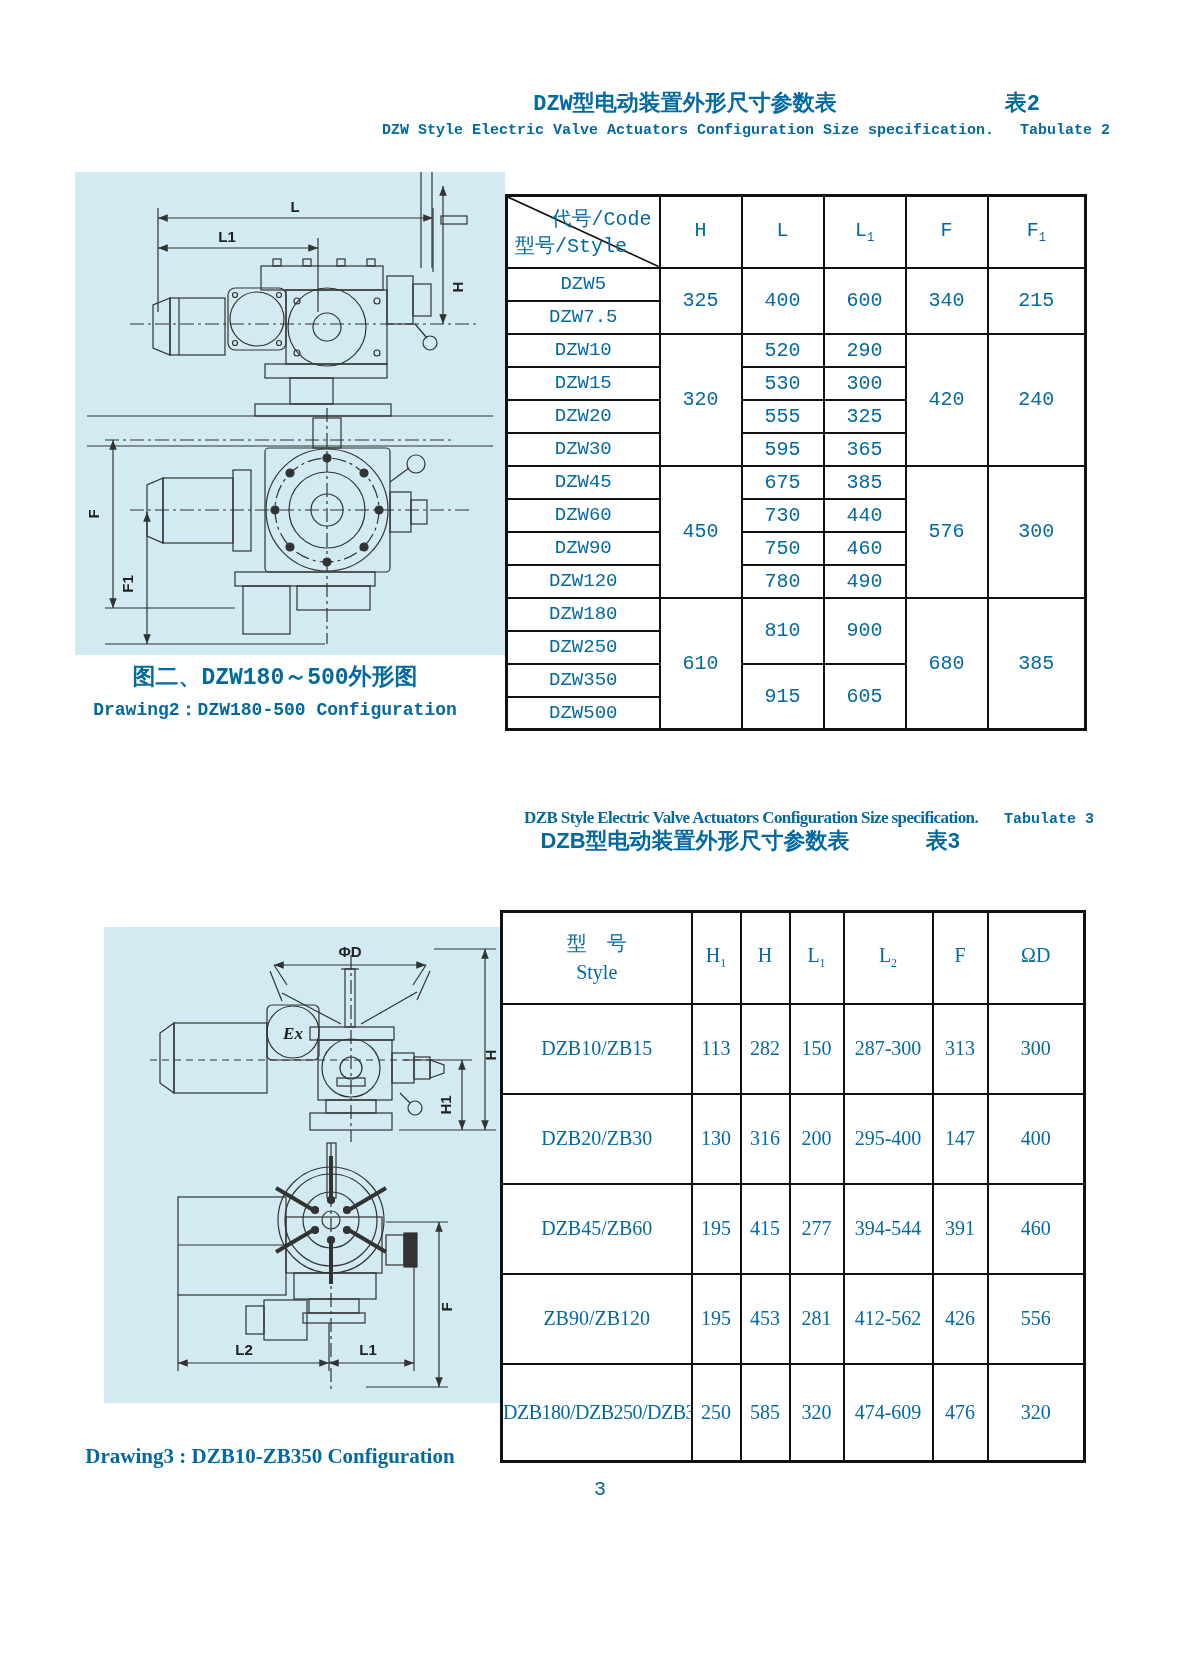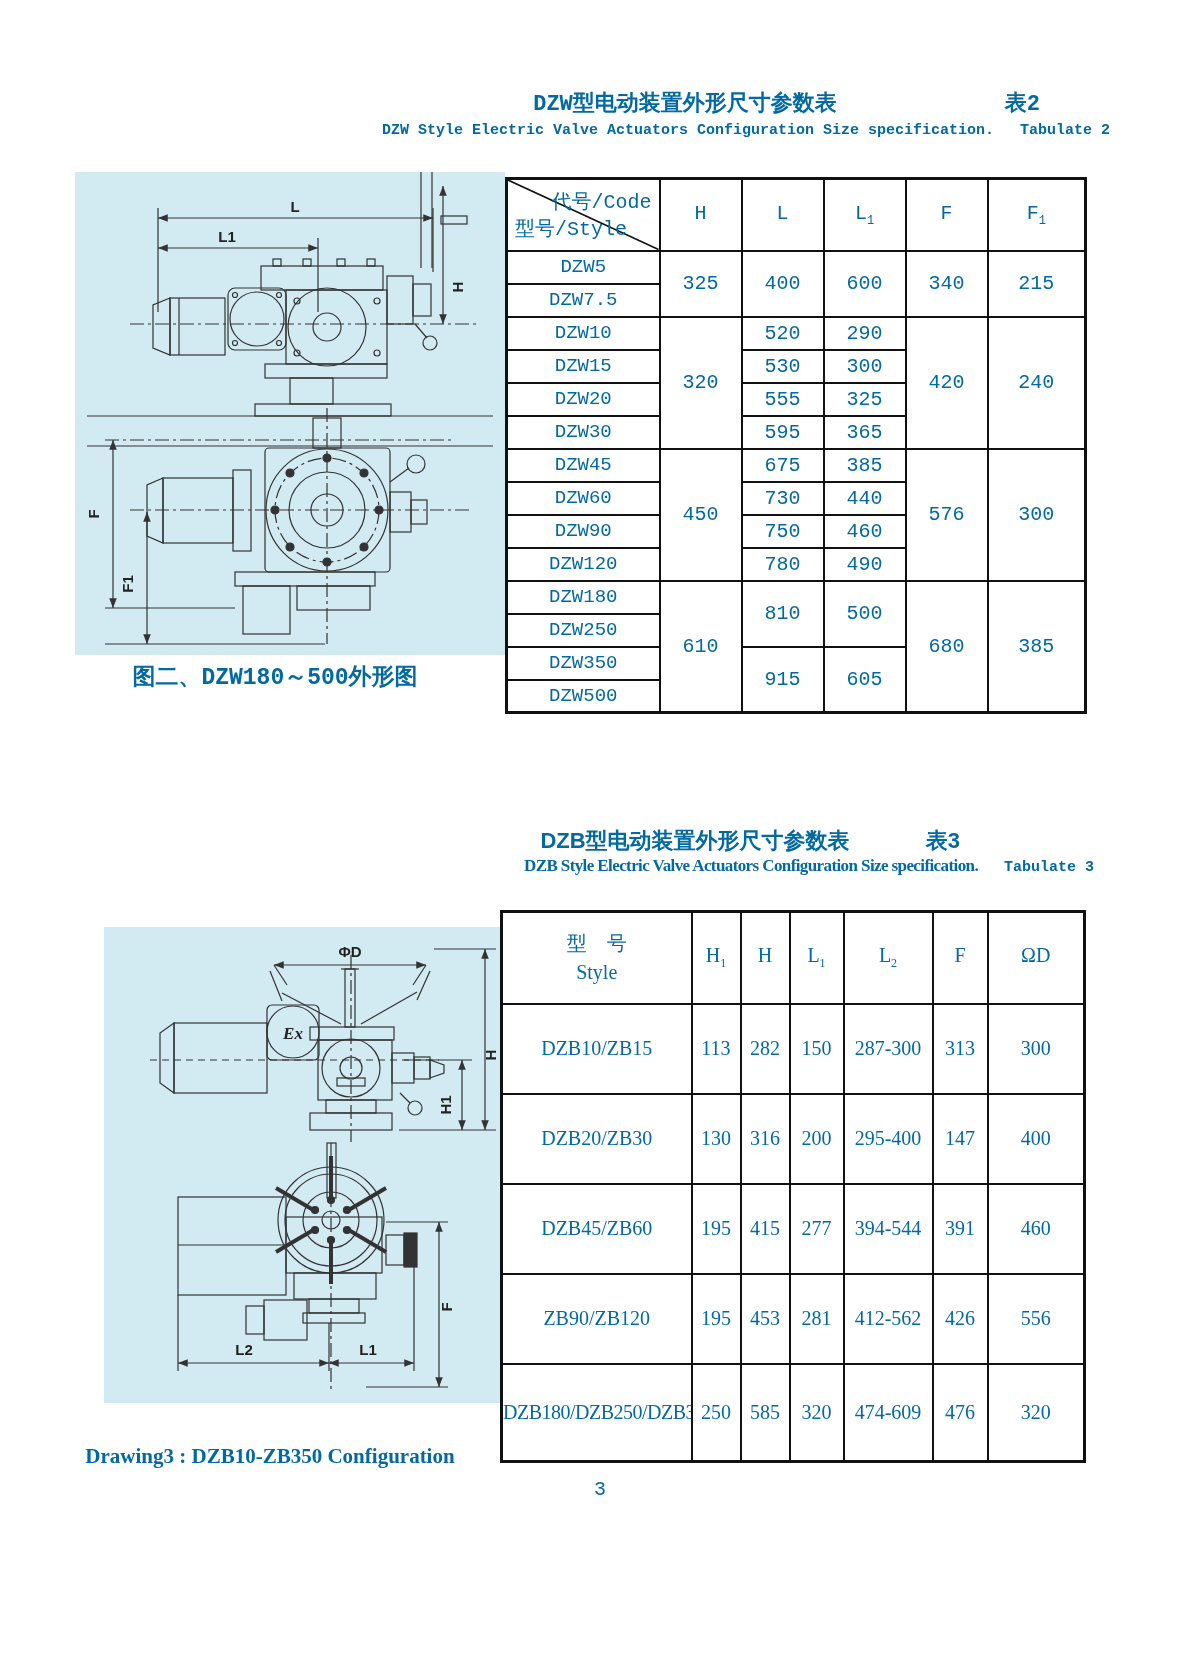--- a/index.html
+++ b/index.html
@@ -156,22 +156,23 @@
         <line x1="72" y1="340" x2="72" y2="472" marker-start="url(#ar1)" marker-end="url(#ar1)"></line>
       </g>
       <text class="dimtxt" x="220" y="40" text-anchor="middle">L</text>
       <text class="dimtxt" x="152" y="70" text-anchor="middle">L1</text>
       <text class="dimtxt" x="388" y="115" text-anchor="middle" transform="rotate(-90 388 115)">H</text>
       <text class="dimtxt" x="24" y="342" text-anchor="middle" transform="rotate(-90 24 342)">F</text>
       <text class="dimtxt" x="58" y="412" text-anchor="middle" transform="rotate(-90 58 412)">F1</text>
     </svg>
   </div>
   <div class="cap cap-zh1" style="left:70px;top:661px;width:410px;">图二、DZW180～500外形图</div>
-
-  <table class="tbl t2" style="left:505px;top:177px;width:579px;">
+  <div class="cap cap-en1" style="left:70px;top:697px;width:410px;">Drawing2：DZW180-500 Configuration</div>
+
+  <table class="tbl t2" style="left:505px;top:194px;width:579px;">
     <colgroup>
         <col style="width:153px">
         <col style="width:82px">
         <col style="width:82px">
         <col style="width:82px">
         <col style="width:82px">
         <col style="width:98px">
       </colgroup>
     <tbody>
         <tr style="height:72px">
@@ -242,21 +243,21 @@
     </tr>
     <tr style="height:33px">
       <td class="model">DZW120</td>
       <td>780</td>
       <td>490</td>
     </tr>
     <tr style="height:33px">
       <td class="model blue">DZW180</td>
       <td class="blue" rowspan="4">610</td>
       <td class="blue" rowspan="2">810</td>
-      <td class="blue" rowspan="2">500</td>
+      <td class="blue" rowspan="2">900</td>
       <td class="blue" rowspan="4">680</td>
       <td class="blue" rowspan="4">385</td>
     </tr>
     <tr style="height:33px">
           <td class="model blue">DZW250</td>
         </tr>
     <tr style="height:33px">
       <td class="model blue">DZW350</td>
       <td class="blue" rowspan="2">915</td>
       <td class="blue" rowspan="2">605</td>
@@ -264,21 +265,21 @@
     <tr style="height:33px">
           <td class="model blue">DZW500</td>
         </tr>
   </tbody>
     </table>
 
   <div class="title-row" style="left:430px;top:826px;width:530px;font-family:'Liberation Sans',sans-serif;">
     <span>DZB型电动装置外形尺寸参数表</span>
     <span class="title-tag">表3</span>
   </div>
-  <div class="subtitle-row subtitle-serif" style="left:524px;top:856px;">
+  <div class="subtitle-row subtitle-serif" style="left:524px;top:808px;">
     <span>DZB Style Electric Valve Actuators Configuration Size specification.</span><span class="tag-en">Tabulate 3</span>
   </div>
 
   <div class="panel" style="left:75px;top:927px;width:430px;height:476px;margin-left:29px;">
     <svg class="fig-svg" viewBox="0 0 430 476">
       <defs>
         <marker id="ar2" viewBox="0 0 10 10" refX="9" refY="5" markerWidth="9" markerHeight="9" orient="auto-start-reverse">
           <path d="M0,1.5 L9,5 L0,8.5 z" fill="#333"></path>
         </marker>
       </defs>

